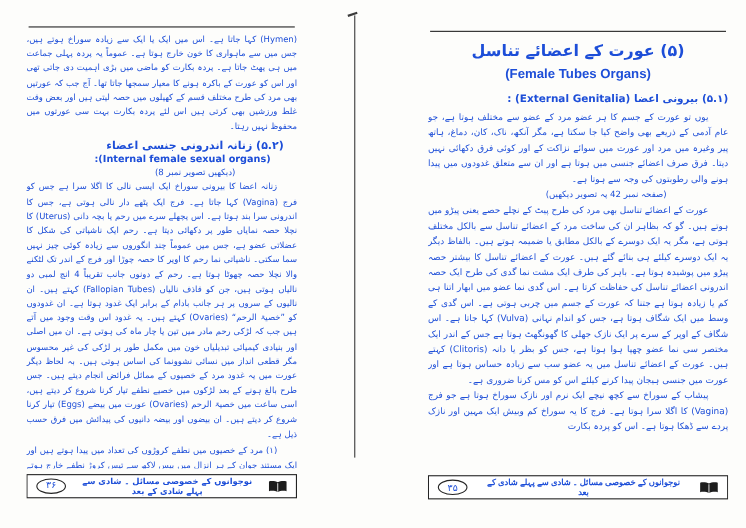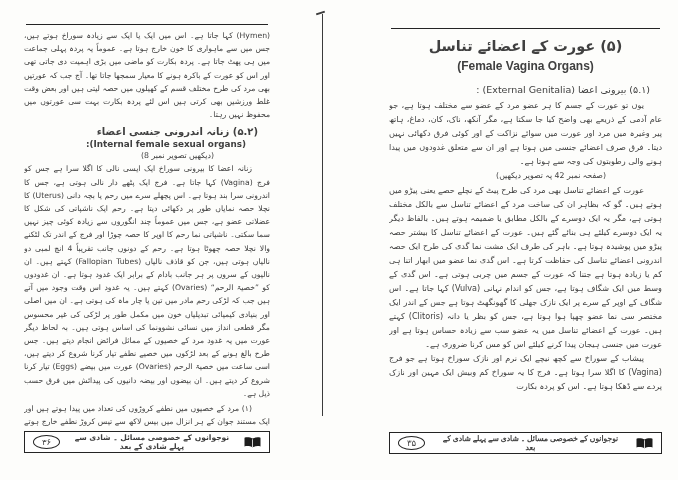--- a/index.html
+++ b/index.html
@@ -1,21 +1,21 @@
 <!DOCTYPE html>
 <html><head>
 <meta charset="utf-8">
 <style>
   * { margin:0; padding:0; box-sizing:border-box; }
   html,body { width:678px; height:480px; }
   body { background:#fbfbf8; overflow:hidden; }
   .spread {
     position:relative; width:678px; height:480px;
     font-family:"DejaVu Sans","Liberation Sans",sans-serif;
-    color:#404040; background:#fdfdfb;
+    color:#1d4ed8; background:#fdfdfb;
   }
   .spine { position:absolute; left:322px; top:14px; width:1px; height:402px; background:#3b3b3b; }
   .spine-tick { position:absolute; left:316px; top:12px; width:9px; height:2px; background:#3b3b3b; transform:rotate(-18deg); }
 
   .page { position:absolute; overflow:hidden; }
   .page-left  { left:24px; top:16px; width:246px; height:450px; }
   .page-right { left:389px; top:20px; width:273px; height:448px; }
   .text-area { position:absolute; top:0; left:0; right:0; bottom:40px; overflow:hidden; }
 
   .rule { border-top:1px solid #242424; }
@@ -28,21 +28,21 @@
   .indent { text-indent:18px; }
   .page-left .body { margin-top:2px; }
 
   .l-sec-head { direction:rtl; font-weight:bold; font-size:10px; width:fit-content; margin:5px 12px 1px auto; }
   .l-sec-head-en { direction:ltr; font-weight:bold; font-size:8.8px; width:fit-content; margin:2px 24px 0 auto;text-align:center; }
   .fig-ref { direction:rtl; font-size:7.8px; width:fit-content; margin:2px 56px 2px auto; }
 
   .ch-head { direction:rtl; text-align:center; font-weight:bold; font-size:14.5px; margin-top:9px; }
   .ch-head-en { text-align:center; font-weight:bold; font-size:12px; margin-top:5px;
                 font-family:"Liberation Sans","DejaVu Sans",sans-serif; }
-  .sub-head { direction:rtl; font-weight:normal; font-size:9.5px; width:fit-content; margin:11px 12px 3px auto; }
+  .sub-head { direction:rtl; font-weight:bold; font-size:9.5px; width:fit-content; margin:11px 0 3px auto; }
   .page-right .fig-ref { margin:3px 56px 3px auto; }
 
   .footer {
     position:absolute; left:0; right:0; height:22px;
     border:1.3px solid #242424; background:#fff;
     display:flex; align-items:center; gap:14px;
     padding:0 8px; direction:ltr;
   }
   .page-left  .footer { top:415px; }
   .page-right .footer { top:412px;font-family:Liberation Serif, serif; }
@@ -81,21 +81,21 @@
           <path d="M17 4.5 L17 20" stroke="#ffffff" stroke-width="1.6"></path>
         </svg>
       </span>
     </footer>
   </section>
 
   <section class="page page-right">
     <div class="text-area">
       <div class="rule"></div>
       <h1 class="ch-head">(۵) عورت کے اعضائے تناسل</h1>
-      <h2 class="ch-head-en">(Female Vagina Organs)</h2>
+      <h2 class="ch-head-en">(Female Tubes Organs)</h2>
       <h3 class="sub-head">(۵.۱) بیرونی اعضا (External Genitalia) :</h3>
       <p class="urdu body indent">یوں تو عورت کے جسم کا ہر عضو مرد کے عضو سے مختلف ہوتا ہے، جو عام آدمی کے ذریعے بھی واضح کیا جا سکتا ہے، مگر آنکھ، ناک، کان، دماغ، ہاتھ پیر وغیرہ میں مرد اور عورت میں سوائے نزاکت کے اور کوئی فرق دکھائی نہیں دیتا۔ فرق صرف اعضائے جنسی میں ہوتا ہے اور ان سے متعلق غدودوں میں پیدا ہونے والی رطوبتوں کی وجہ سے ہوتا ہے۔</p>
       <div class="fig-ref">(صفحہ نمبر 42 پہ تصویر دیکھیں)</div>
       <p class="urdu body indent">عورت کے اعضائے تناسل بھی مرد کی طرح پیٹ کے نچلے حصے یعنی پیڑو میں ہوتے ہیں۔ گو کہ بظاہر ان کی ساخت مرد کے اعضائے تناسل سے بالکل مختلف ہوتی ہے، مگر یہ ایک دوسرے کے بالکل مطابق یا ضمیمہ ہوتے ہیں۔ بالفاظ دیگر یہ ایک دوسرے کیلئے ہی بنائے گئے ہیں۔ عورت کے اعضائے تناسل کا بیشتر حصہ پیڑو میں پوشیدہ ہوتا ہے۔ باہر کی طرف ایک مشت نما گدی کی طرح ایک حصہ اندرونی اعضائے تناسل کی حفاظت کرتا ہے۔ اس گدی نما عضو میں ابھار اتنا ہی کم یا زیادہ ہوتا ہے جتنا کہ عورت کے جسم میں چربی ہوتی ہے۔ اس گدی کے وسط میں ایک شگاف ہوتا ہے، جس کو اندام نہانی (Vulva) کہا جاتا ہے۔ اس شگاف کے اوپر کے سرے پر ایک نازک جھلی کا گھونگھٹ ہوتا ہے جس کے اندر ایک مختصر سی نما عضو چھپا ہوا ہوتا ہے، جس کو بظر یا دانہ (Clitoris) کہتے ہیں۔ عورت کے اعضائے تناسل میں یہ عضو سب سے زیادہ حساس ہوتا ہے اور عورت میں جنسی ہیجان پیدا کرنے کیلئے اس کو مس کرنا ضروری ہے۔</p>
       <p class="urdu body indent">پیشاب کے سوراخ سے کچھ نیچے ایک نرم اور نازک سوراخ ہوتا ہے جو فرج (Vagina) کا اگلا سرا ہوتا ہے۔ فرج کا یہ سوراخ کم وبیش ایک مہین اور نازک پردے سے ڈھکا ہوتا ہے۔ اس کو پردہ بکارت</p>
     </div>
     <footer class="footer">
       <span class="oval">۳۵</span>
       <span class="f-title">نوجوانوں کے خصوصی مسائل ۔ شادی سے پہلے شادی کے بعد</span>
       <span class="book-icon">

